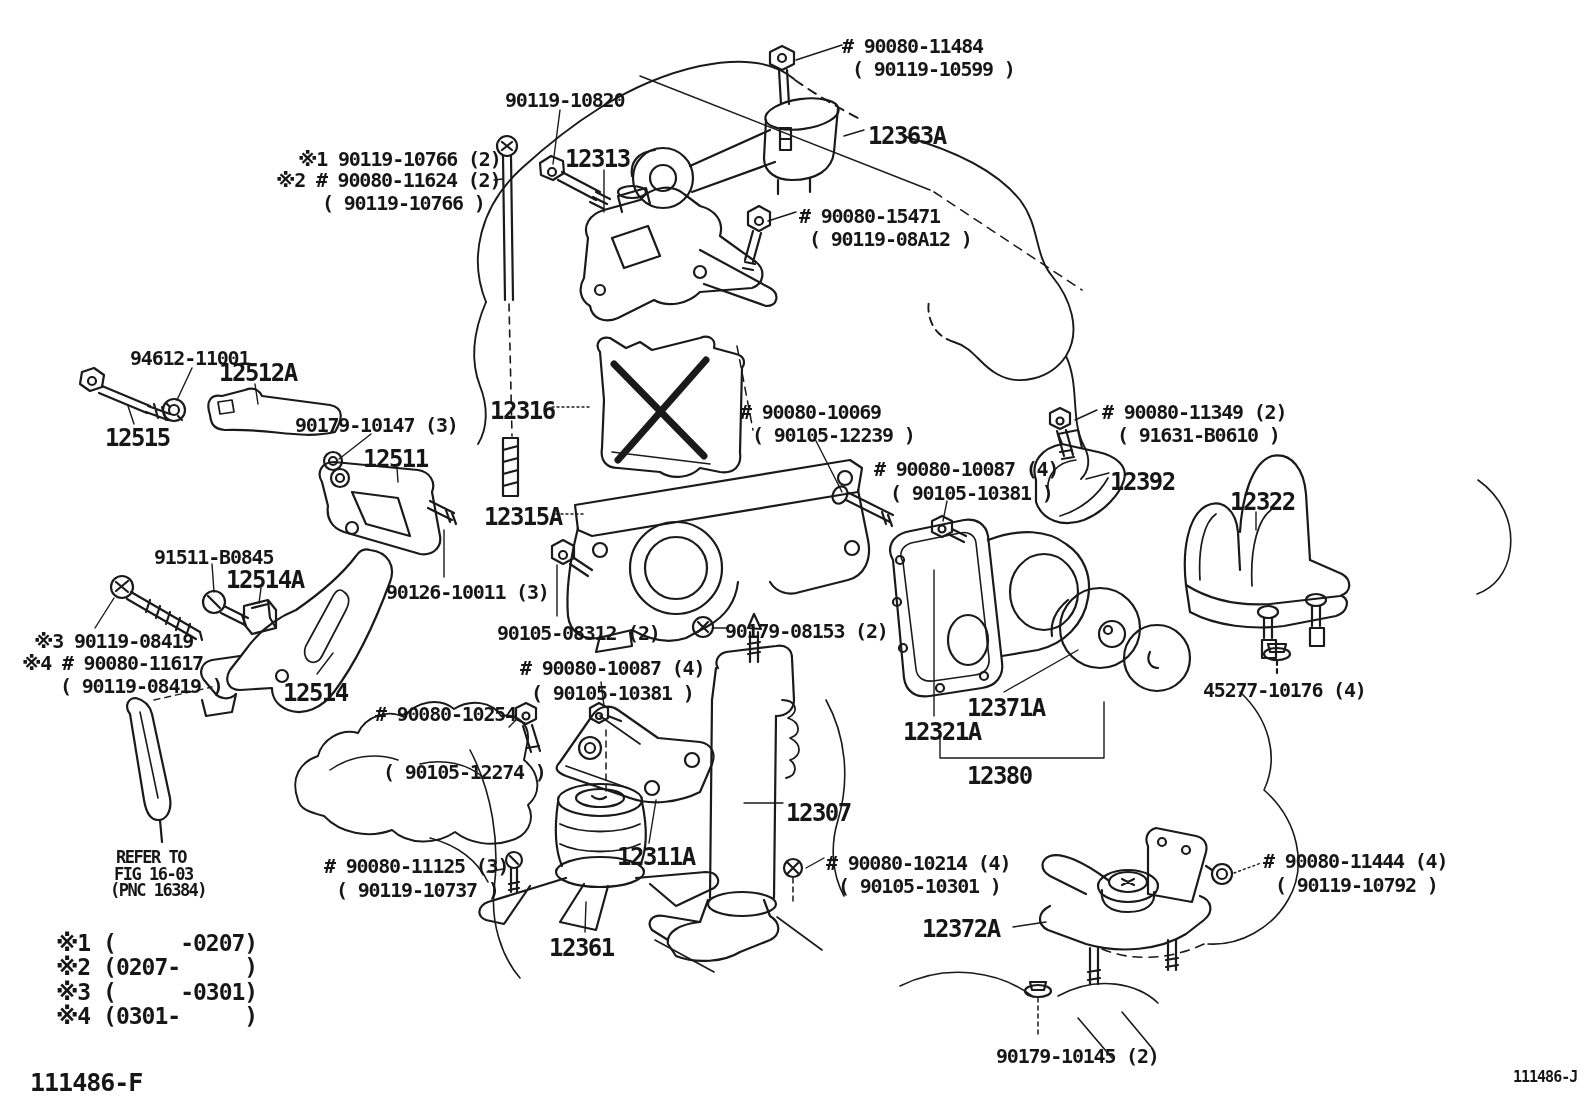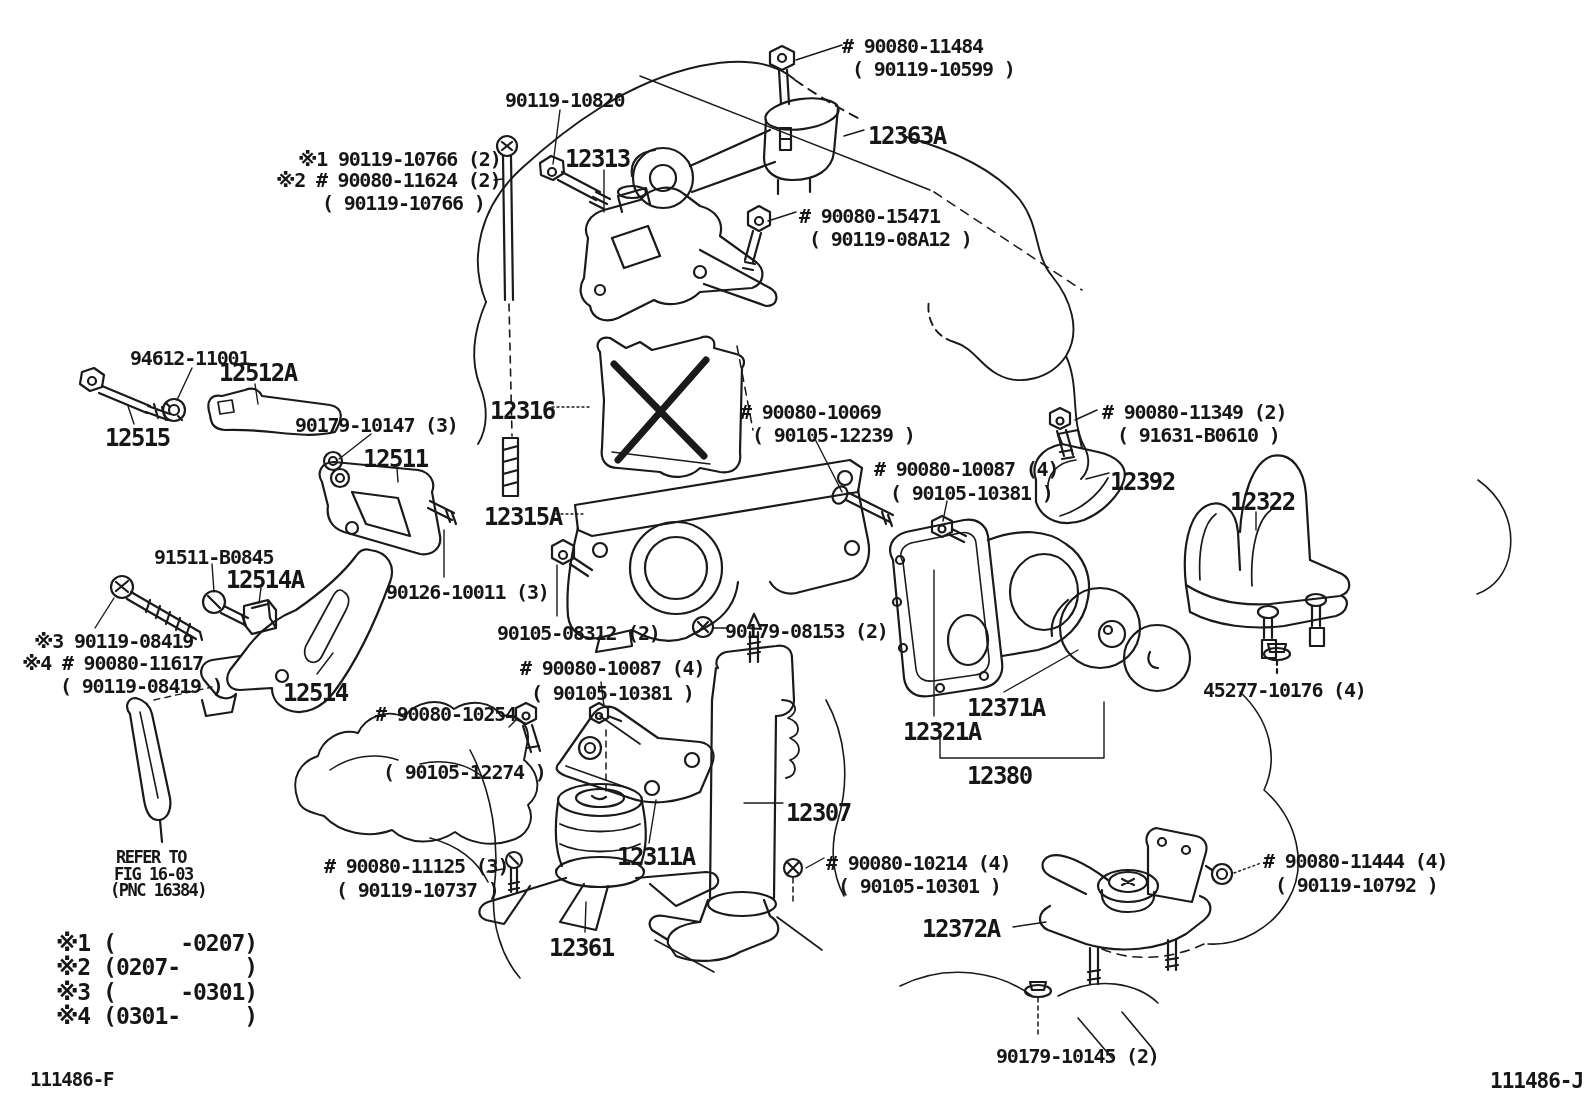--- a/index.html
+++ b/index.html
@@ -11,22 +11,22 @@
   #canvas{position:absolute;left:0;top:0;width:1592px;height:1099px;}
   svg.art{position:absolute;left:0;top:0;}
   .lbl{
     position:absolute;color:#161616;font-weight:bold;
     white-space:pre;line-height:1.05;
   }
   .s{font-size:20px;letter-spacing:-1.2px;}
   .b{font-size:24px;letter-spacing:-1.5px;}
   .note{font-size:17px;letter-spacing:-1.5px;}
   .legend{font-size:23px;letter-spacing:-1px;}
-  .footL{font-size:19px;letter-spacing:-1px;}
-  .footR{font-size:21px;letter-spacing:-1px;}
+  .footL{font-size:25px;letter-spacing:-1px;}
+  .footR{font-size:15px;letter-spacing:-1px;margin-left:23px;}
 </style>
 </head>
 <body>
 
 <div id="canvas">
 
 <svg class="art" width="1592" height="1099" viewBox="0 0 1592 1099" fill="none" stroke="#1a1a1a" stroke-width="2.2" stroke-linecap="round" stroke-linejoin="round">
 
   <g stroke-width="1.9">
     <path d="M486,302 C468,258 480,206 522,168 C566,128 626,82 700,66 C744,57 774,62 794,79"></path>

